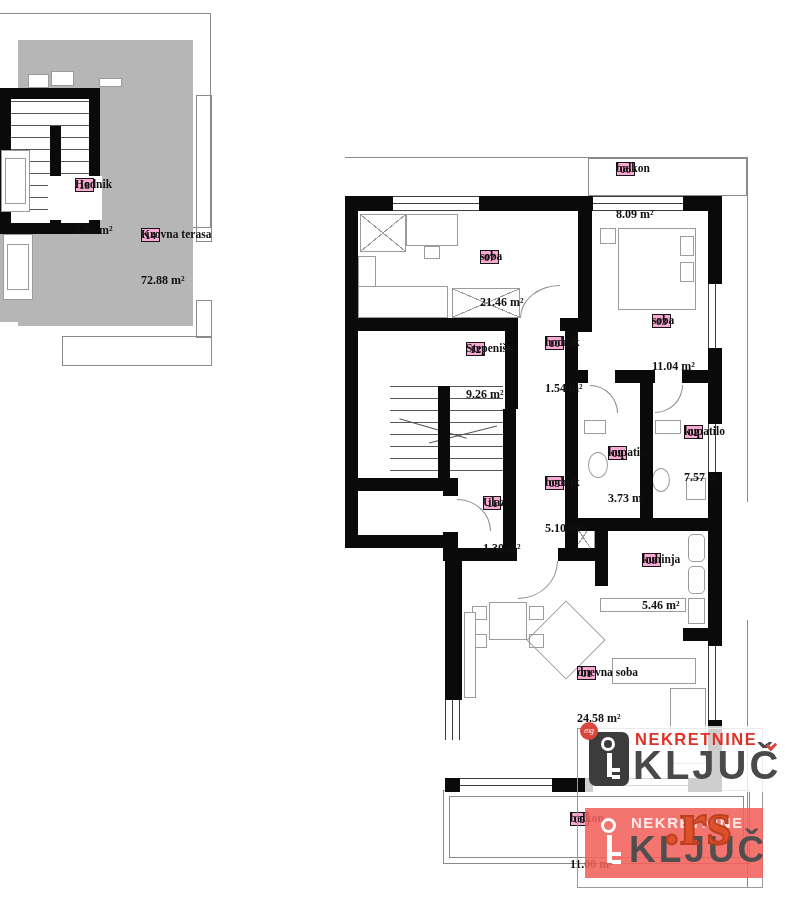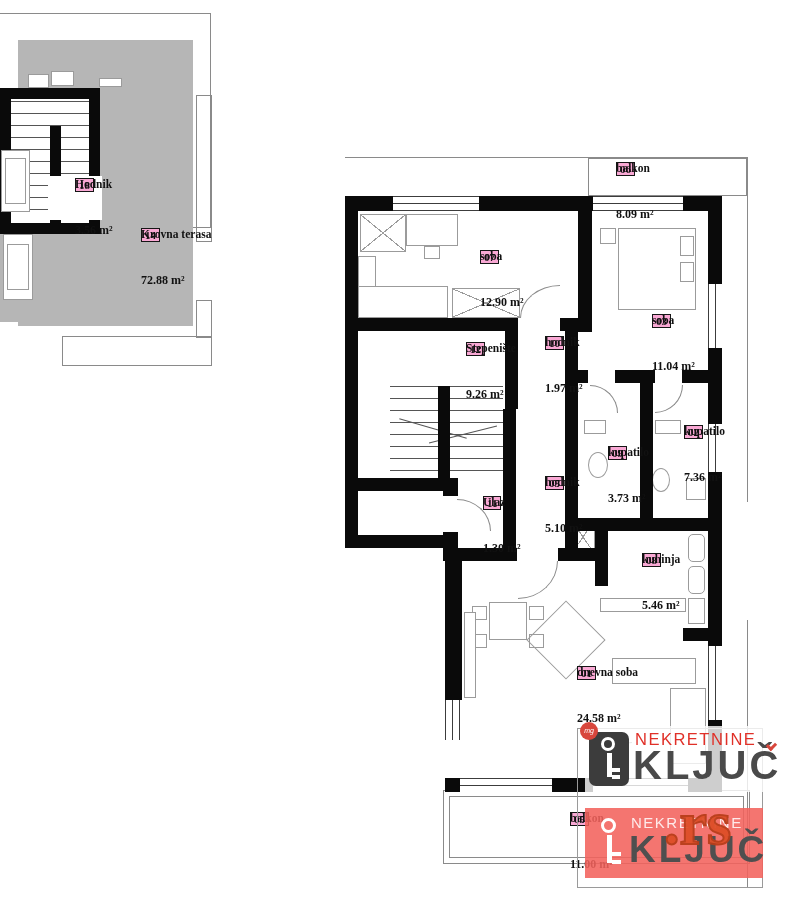--- a/index.html
+++ b/index.html
@@ -23,21 +23,21 @@
   .arc{border-top:1px solid #8a8a8a;border-left:1px solid #8a8a8a;border-radius:100% 0 0 0;}
   .whitebox{background:#fff;}
   .rlabel{transform:translateX(-50%);text-align:center;line-height:1.12;color:#111;white-space:nowrap;z-index:3;}
   .rnum{position:relative;display:inline-block;border:1.4px solid #161616;background:#f9a8d4;
         padding:0 3px;font-weight:bold;font-size:11px;}
   .rname{position:relative;display:block;font-weight:bold;font-size:11.5px;}
   .rarea{position:relative;display:block;font-weight:bold;font-size:12px;margin-top:46px;}
   
   .wm-outline{border:1px solid #9a9a9a;z-index:5;}
   .logo{z-index:6;font-family:"Liberation Sans",sans-serif;}
-  .logo .brand{position:absolute;font-weight:normal;letter-spacing:1.5px;text-align:right;}
+  .logo .brand{position:absolute;font-weight:bold;letter-spacing:1.5px;text-align:right;}
   .logo .big{position:absolute;font-weight:bold;line-height:.95;}
   .keysq{background:#3c3c3c;border-radius:7px;}
   .kcirc{border:3px solid #fff;border-radius:50%;background:transparent;}
   .kstem{background:#fff;}
   .badge{border-radius:50%;background:#d8463c;color:#fff;font-size:7px;font-style:italic;
          text-align:center;line-height:17px;font-family:"Liberation Sans",sans-serif;}
   .caron{width:9px;height:7px;border-left:3px solid #d8463c;border-bottom:3px solid #d8463c;
          transform:rotate(-45deg);z-index:7;}
   .oglasi{z-index:9;font-weight:bold;color:#f3a458;-webkit-text-stroke:4px #d97a26;
           letter-spacing:-2px;opacity:.93;font-size:100px;line-height:1;}
@@ -156,46 +156,46 @@
   <div class="arc" style="left:520px;top:285px;width:40px;height:33px;"></div>
   <div class="arc" style="left:590px;top:385px;width:28px;height:28px;transform:rotate(90deg);"></div>
   <div class="arc" style="left:655px;top:385px;width:28px;height:28px;transform:rotate(180deg);"></div>
   <div class="arc" style="left:458px;top:498px;width:32px;height:34px;transform:rotate(90deg);"></div>
   <div class="arc" style="left:518px;top:561px;width:40px;height:38px;transform:rotate(180deg);"></div>
   <div class="arc" style="left:598px;top:742px;width:34px;height:34px;"></div>
 
   <div class="rlabel" style="left:480px;top:250px;">
     <span class="rnum">07</span>
     <span class="rname">soba</span>
-    <span class="rarea">12.90 m²</span>
+    <span class="rarea">21.46 m²</span>
   </div>
   <div class="rlabel" style="left:652px;top:314px;">
     <span class="rnum">03</span>
     <span class="rname">soba</span>
     <span class="rarea">11.04 m²</span>
   </div>
   <div class="rlabel" style="left:616px;top:162px;">
     <span class="rnum">06</span>
     <span class="rname">balkon</span>
     <span class="rarea">8.09 m²</span>
   </div>
   <div class="rlabel" style="left:466px;top:342px;">
     <span class="rnum">12</span>
     <span class="rname">Stepenište</span>
     <span class="rarea">9.26 m²</span>
   </div>
   <div class="rlabel" style="left:545px;top:336px;">
     <span class="rnum">10</span>
     <span class="rname">hodnik</span>
-    <span class="rarea">1.97 m²</span>
+    <span class="rarea">1.54 m²</span>
   </div>
   <div class="rlabel" style="left:684px;top:425px;">
     <span class="rnum">02</span>
     <span class="rname">kupatilo</span>
-    <span class="rarea">7.36 m²</span>
+    <span class="rarea">7.57 m²</span>
   </div>
   <div class="rlabel" style="left:608px;top:446px;">
     <span class="rnum">09</span>
     <span class="rname">kupatilo</span>
     <span class="rarea">3.73 m²</span>
   </div>
   <div class="rlabel" style="left:545px;top:476px;">
     <span class="rnum">05</span>
     <span class="rname">hodnik</span>
     <span class="rarea">5.10 m²</span>

